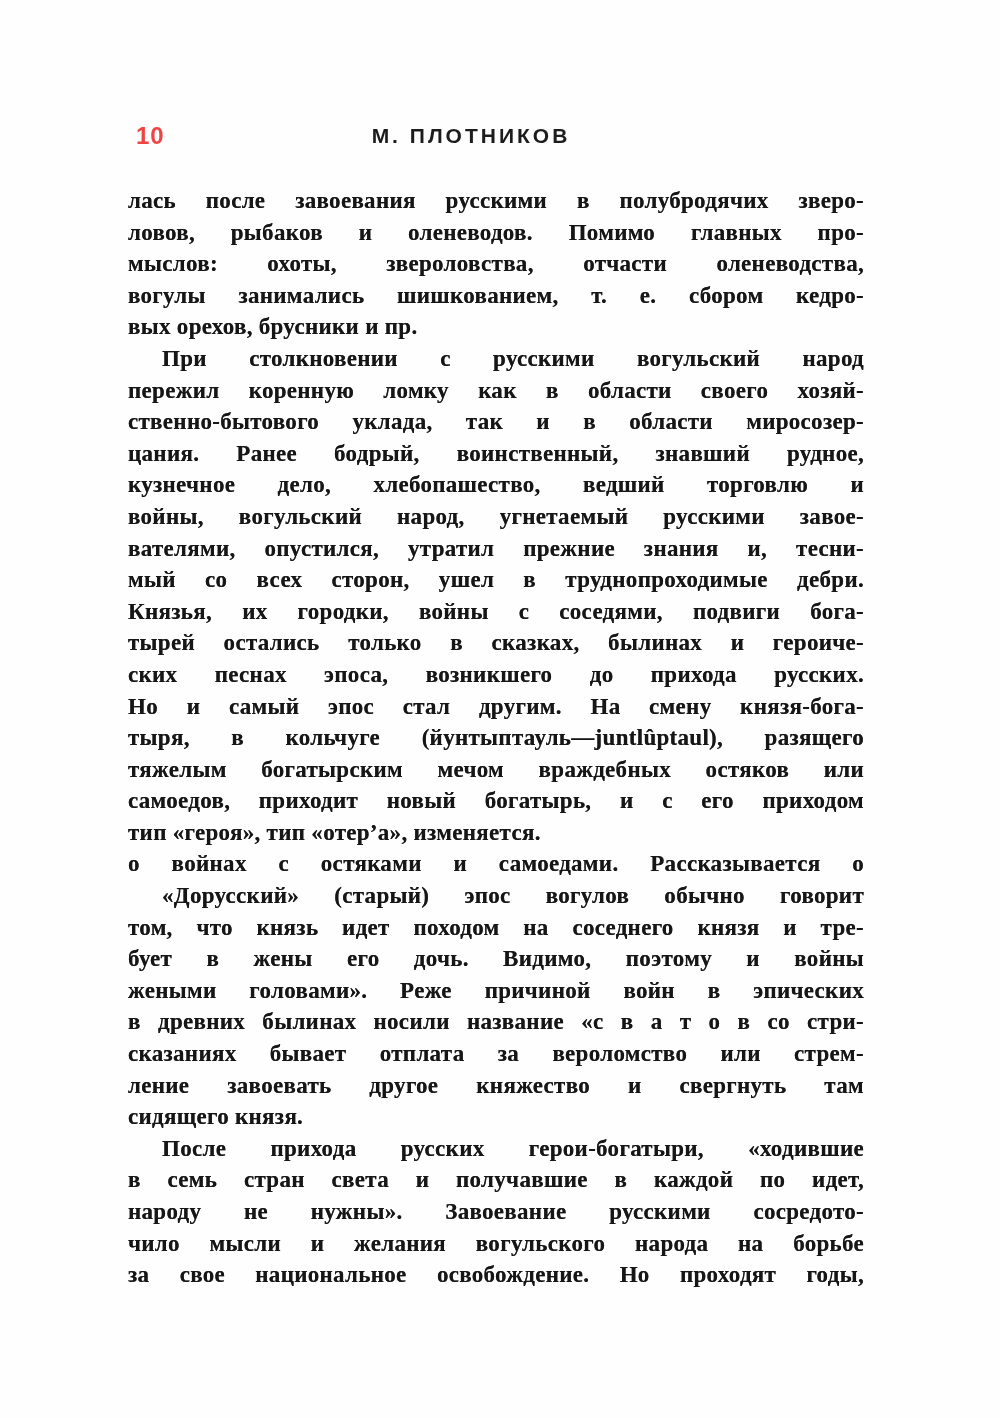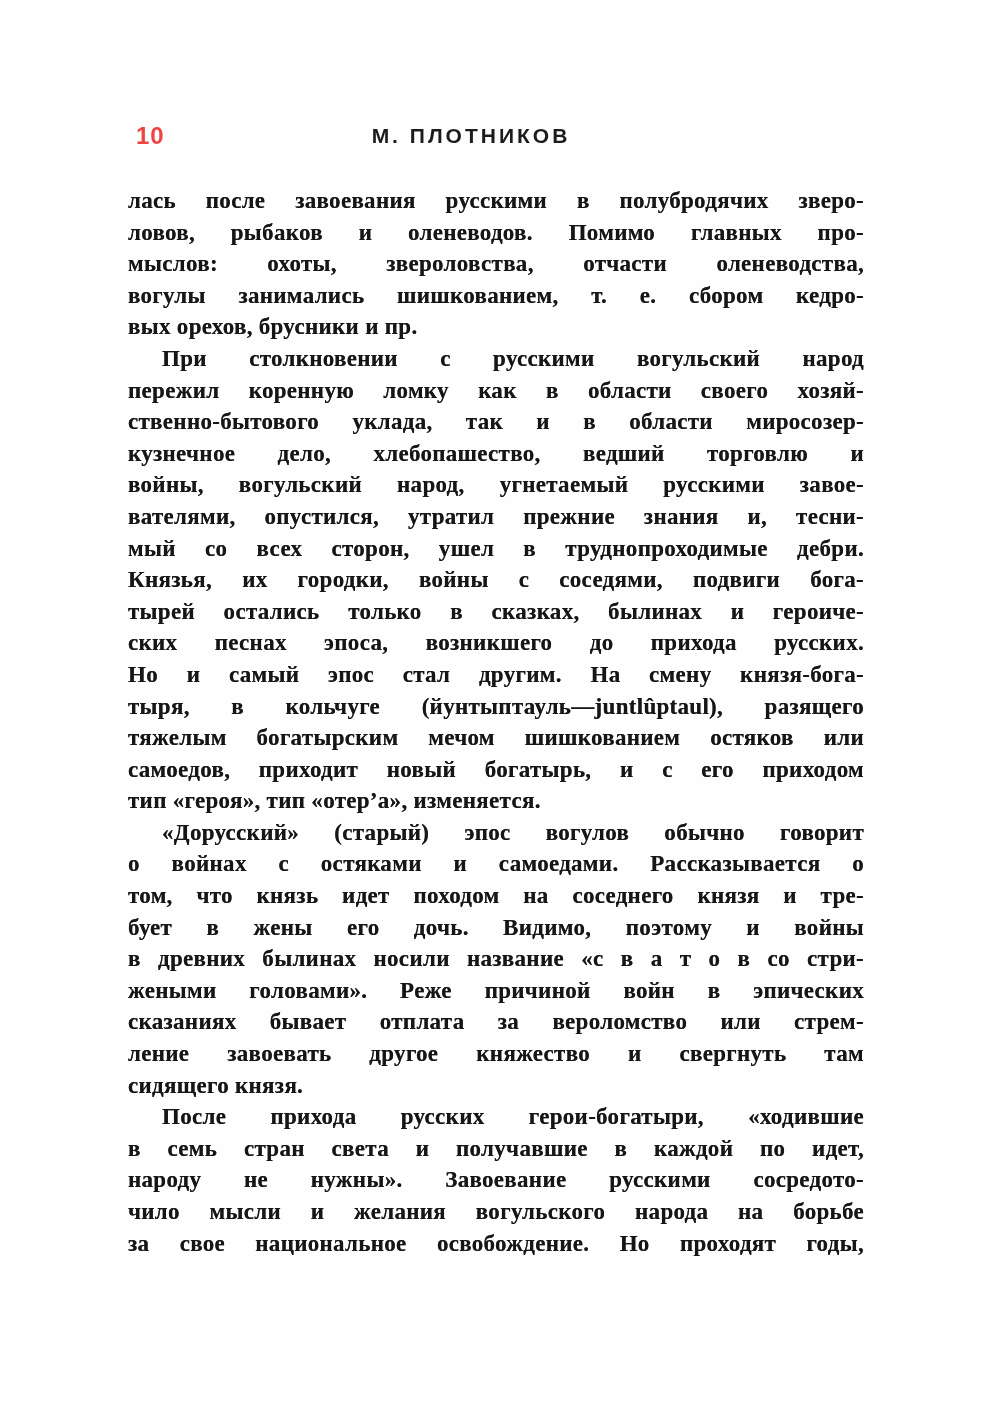--- a/index.html
+++ b/index.html
@@ -71,40 +71,41 @@
         <div class="line">лась после завоевания русскими в полубродячих зверо-</div>
         <div class="line">ловов, рыбаков и оленеводов. Помимо главных про-</div>
         <div class="line">мыслов: охоты, звероловства, отчасти оленеводства,</div>
         <div class="line">вогулы занимались шишкованием, т. е. сбором кедро-</div>
         <div class="line last-left">вых орехов, брусники и пр.</div>
       </div>
       <div class="paragraph">
         <div class="line indent">При столкновении с русскими вогульский народ</div>
         <div class="line">пережил коренную ломку как в области своего хозяй-</div>
         <div class="line">ственно-бытового уклада, так и в области миросозер-</div>
+        <div class="line">цания. Ранее бодрый, воинственный, знавший рудное,</div>
         <div class="line">кузнечное дело, хлебопашество, ведший торговлю и</div>
         <div class="line">войны, вогульский народ, угнетаемый русскими завое-</div>
         <div class="line">вателями, опустился, утратил прежние знания и, тесни-</div>
         <div class="line">мый со всех сторон, ушел в труднопроходимые дебри.</div>
         <div class="line">Князья, их городки, войны с соседями, подвиги бога-</div>
         <div class="line">тырей остались только в сказках, былинах и героиче-</div>
         <div class="line">ских песнах эпоса, возникшего до прихода русских.</div>
         <div class="line">Но и самый эпос стал другим. На смену князя-бога-</div>
         <div class="line">тыря, в кольчуге (йунтыптауль—juntlûptaul), разящего</div>
-        <div class="line">тяжелым богатырским мечом шишкованием остяков или</div>
+        <div class="line">тяжелым богатырским мечом враждебных остяков или</div>
         <div class="line">самоедов, приходит новый богатырь, и с его приходом</div>
         <div class="line last-left">тип «героя», тип «отер’а», изменяется.</div>
       </div>
       <div class="paragraph">
+        <div class="line">о войнах с остяками и самоедами. Рассказывается о</div>
         <div class="line indent">«Дорусский» (старый) эпос вогулов обычно говорит</div>
-        <div class="line">о войнах с остяками и самоедами. Рассказывается о</div>
         <div class="line">том, что князь идет походом на соседнего князя и тре-</div>
         <div class="line">бует в жены его дочь. Видимо, поэтому и войны</div>
+        <div class="line">жеными головами». Реже причиной войн в эпических</div>
         <div class="line">в древних былинах носили название «с в а т о в со стри-</div>
-        <div class="line">жеными головами». Реже причиной войн в эпических</div>
         <div class="line">сказаниях бывает отплата за вероломство или стрем-</div>
         <div class="line">ление завоевать другое княжество и свергнуть там</div>
         <div class="line last-left">сидящего князя.</div>
       </div>
       <div class="paragraph">
         <div class="line indent">После прихода русских герои-богатыри, «ходившие</div>
         <div class="line">в семь стран света и получавшие в каждой по идет,</div>
         <div class="line">народу не нужны». Завоевание русскими сосредото-</div>
         <div class="line">чило мысли и желания вогульского народа на борьбе</div>
         <div class="line">за свое национальное освобождение. Но проходят годы,</div>

